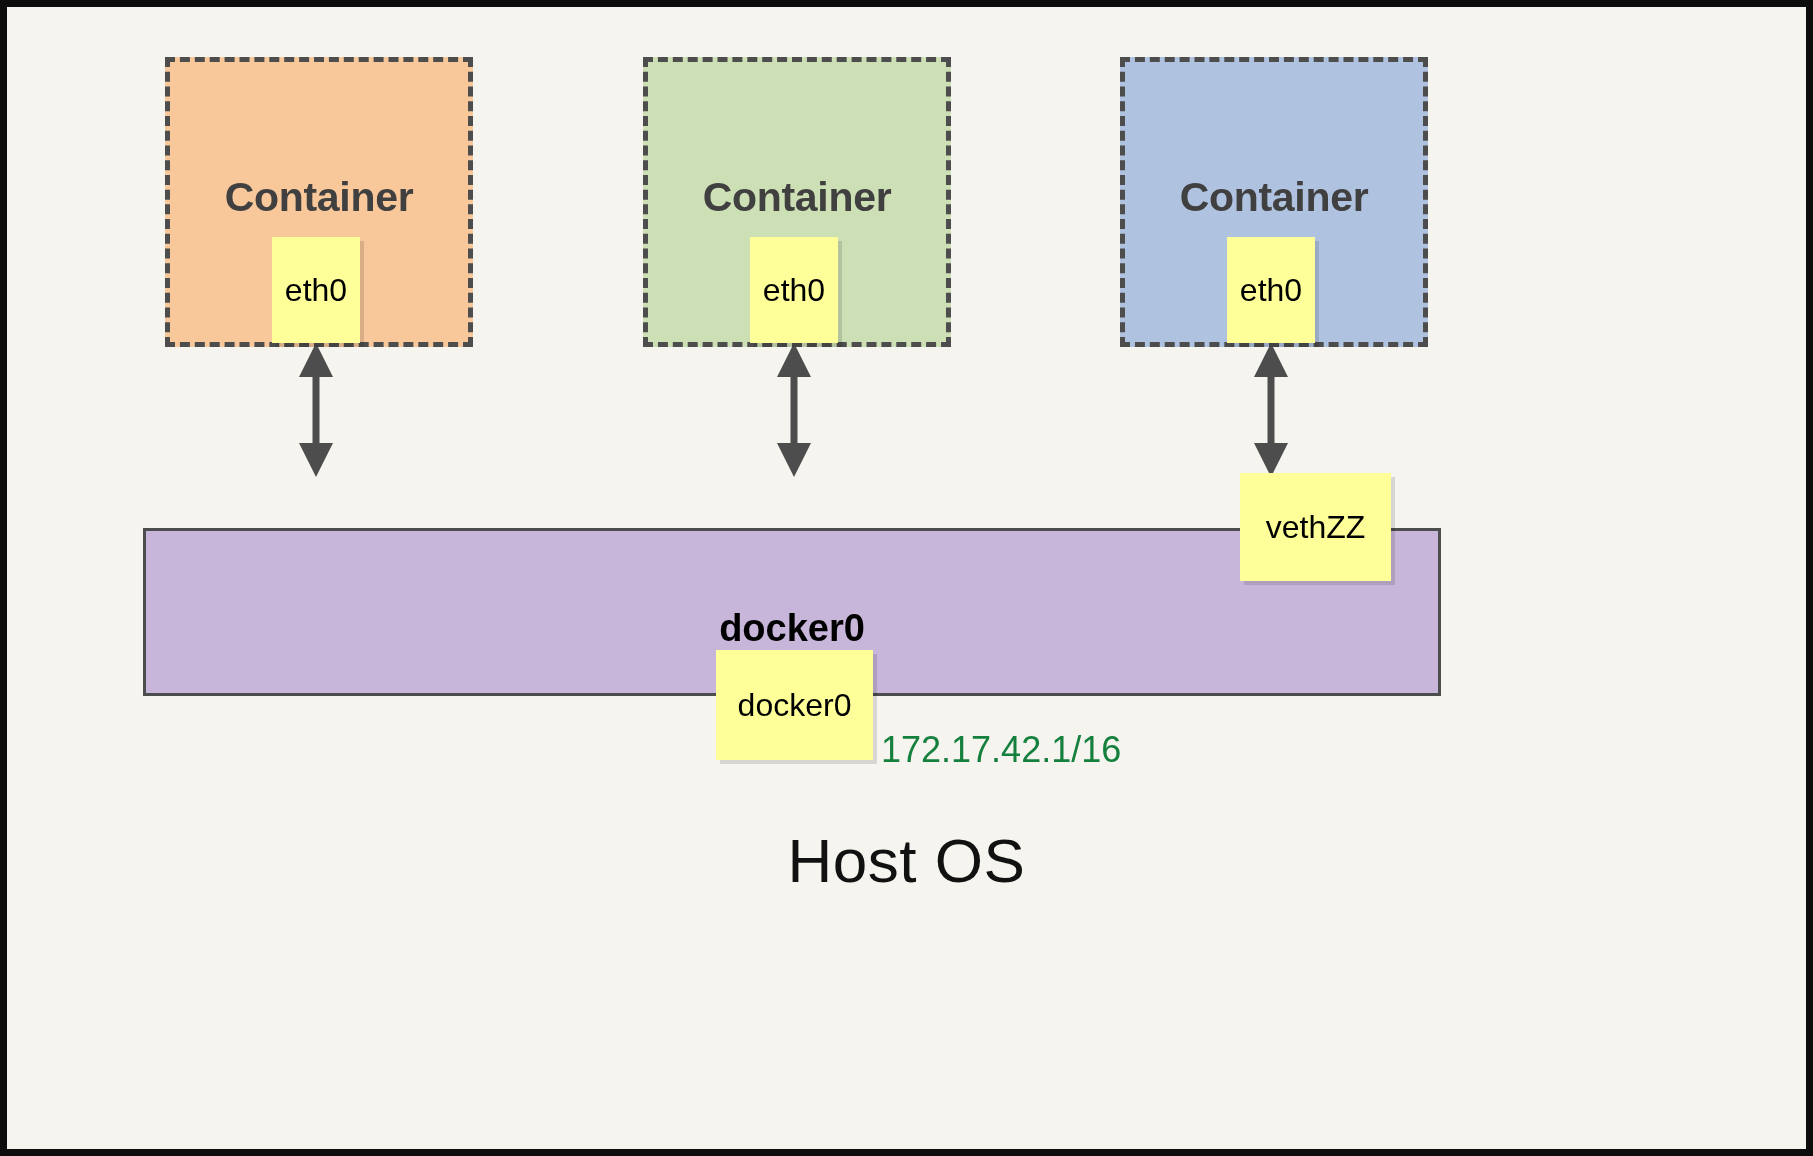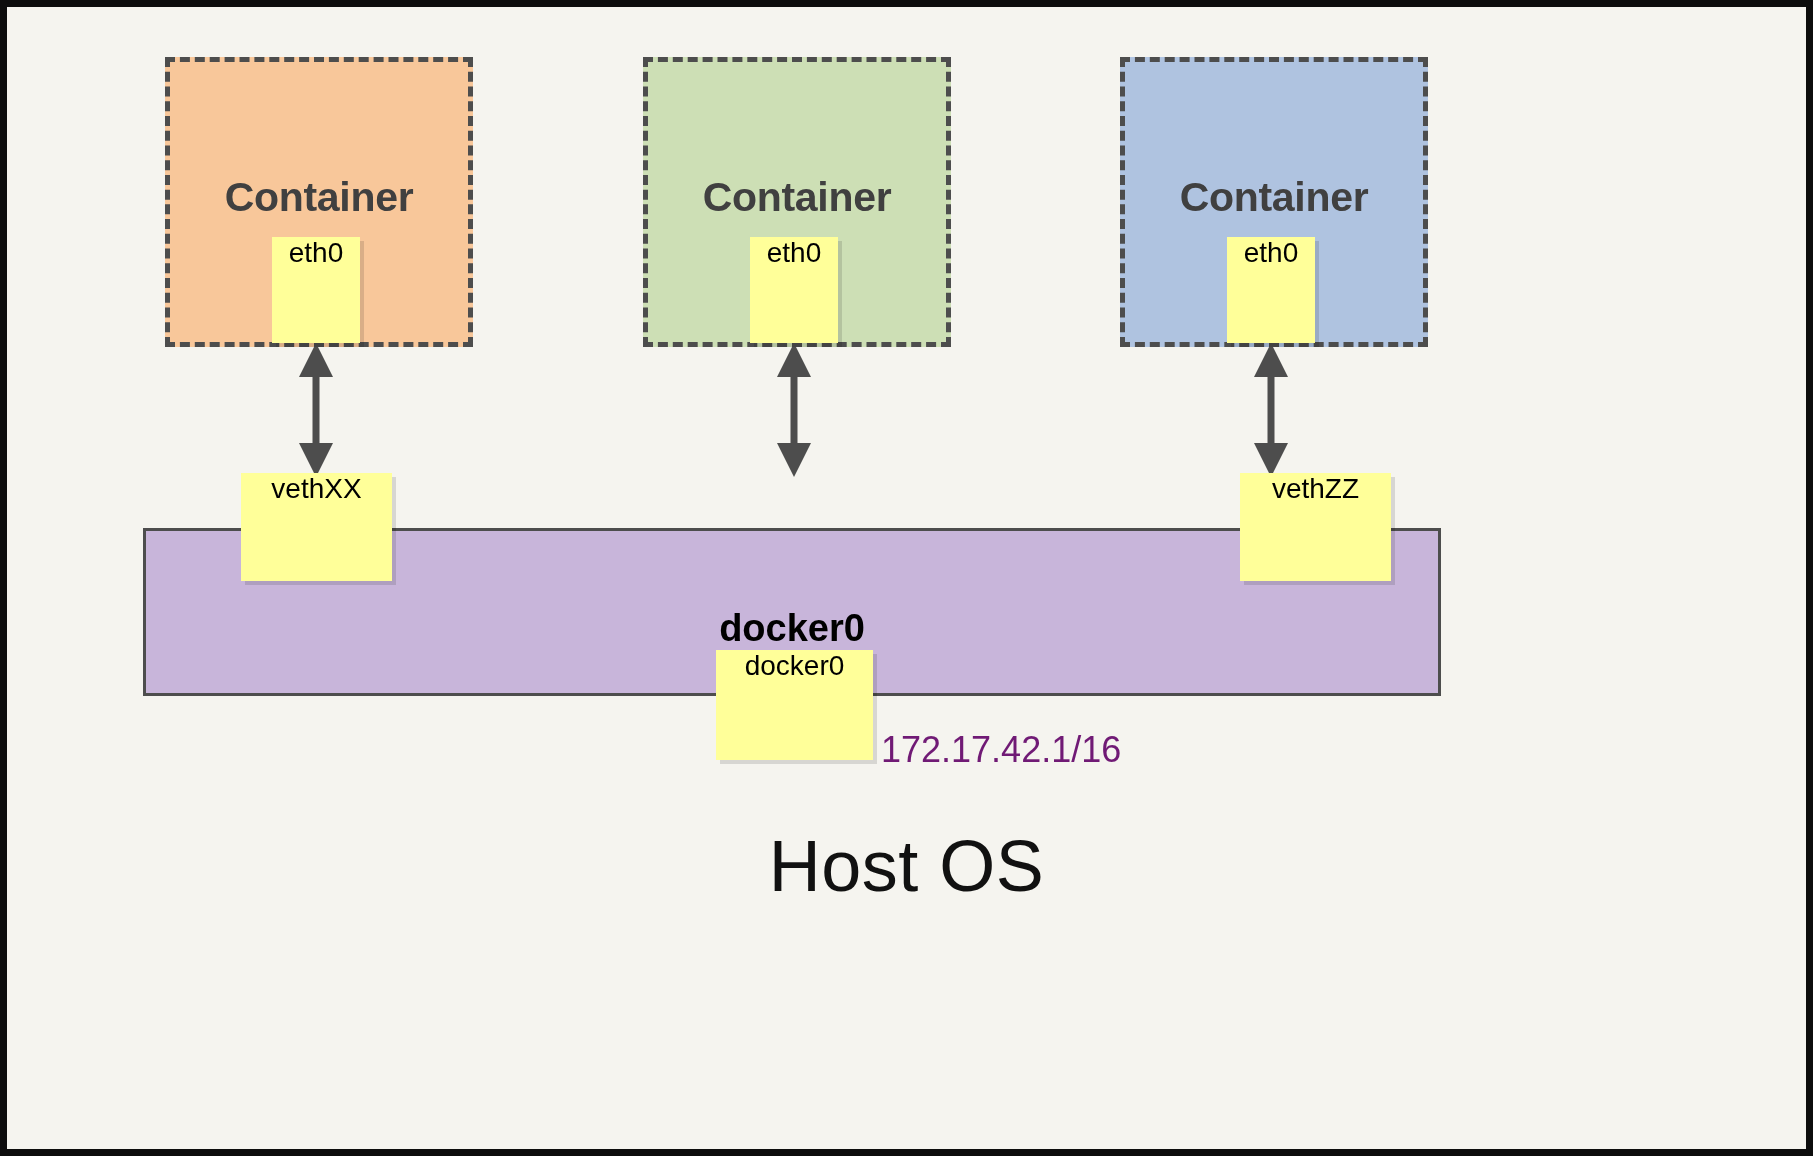--- a/index.html
+++ b/index.html
@@ -49,22 +49,23 @@
     color: #404040;
     letter-spacing: -0.3px;
   }
 
   
   .yellow-box {
     position: absolute;
     background: #ffff99;
     box-shadow: 4px 4px 0 0 rgba(0,0,0,0.12);
     display: flex;
+    align-items: center;
     justify-content: center;
-    font-size: 28px;
+    font-size: 32px;
     color: #000000;
     z-index: 30;
   }
 
   
   #docker0-bar {
     position: absolute;
     left: 136px;
     top: 521px;
     width: 1298px;
@@ -88,32 +89,32 @@
   
   .arrow {
     position: absolute;
     z-index: 20;
   }
 
   
   #docker0-ip {
     position: absolute;
     font-size: 36px;
-    color: #701a75;
+    color: #15803d;
     z-index: 25;
   }
 
   
   #host-os-label {
     position: absolute;
     left: 0;
     right: 0;
     top: 818px;
     text-align: center;
-    font-size: 72px;
+    font-size: 62px;
     color: #111111;
     letter-spacing: 0.5px;
   }
 </style>
 </head>
 <body>
 
 <div id="diagram-frame">
   <div id="canvas">
 
@@ -153,23 +154,20 @@
     <svg class="arrow" style="left:1237px; top:336px; width:54px; height:134px;" viewBox="0 0 54 134">
       <line x1="27" y1="22" x2="27" y2="112" stroke="#4d4d4d" stroke-width="7"></line>
       <polygon points="27,0 10,34 44,34" fill="#4d4d4d"></polygon>
       <polygon points="27,134 10,100 44,100" fill="#4d4d4d"></polygon>
     </svg>
 
     <div id="docker0-bar">
       <div id="docker0-bar-label">docker0</div>
     </div>
 
-    <div class="yellow-box" id="veth-1" style="left:234px; top:466px; width:151px; height:108px;">
-      <span>vethXX</span>
-    </div>
 
 
     <div class="yellow-box" id="veth-3" style="left:1189px; top:466px; width:151px; height:108px;margin-left:44px;">
       <span>vethZZ</span>
     </div>
 
     <div class="yellow-box" id="docker0-iface" style="left:709px; top:643px; width:157px; height:110px;">
       <span>docker0</span>
     </div>
 

